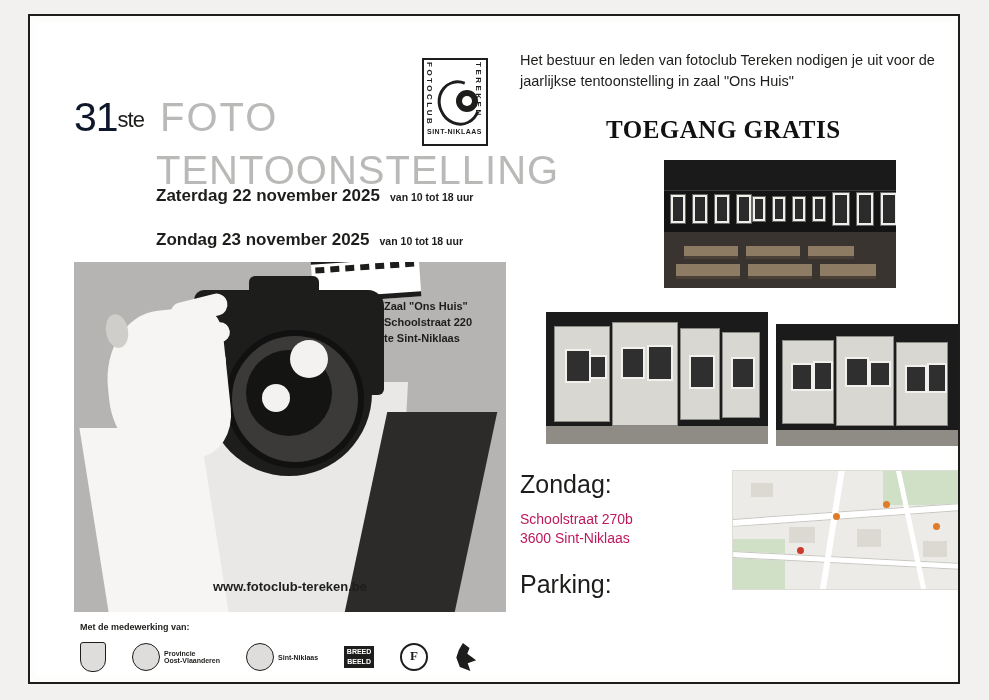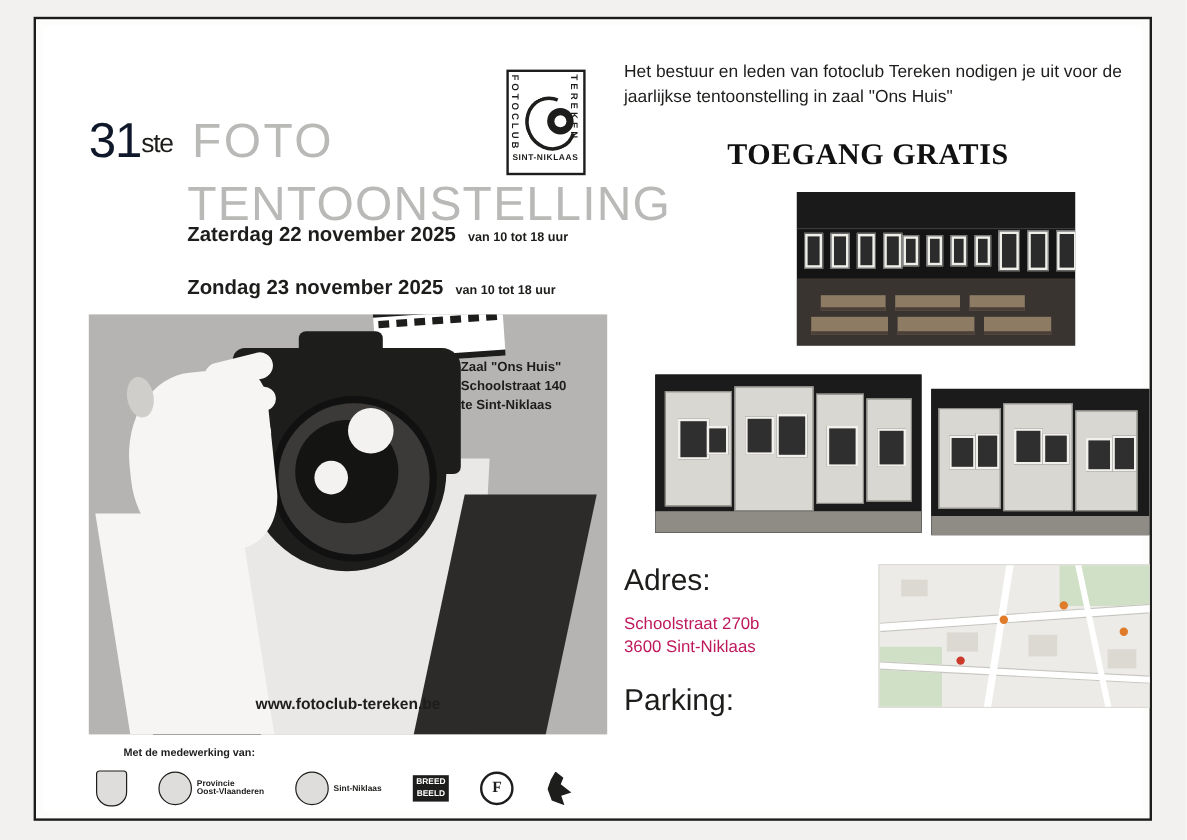--- a/index.html
+++ b/index.html
@@ -352,21 +352,20 @@
   }
 
   
   .sponsors-title {
     position: absolute;
     left: 44px;
     top: 600px;
     font-size: 9px;
     font-weight: bold;
     color: #1d1d1b;
-    margin-left: 23px;
   }
   .sponsor-row {
     position: absolute;
     left: 44px;
     top: 614px;
     width: 420px;
     height: 42px;
     display: flex;
     align-items: center;
     gap: 26px;
@@ -631,21 +630,21 @@
           <div class="art-hand"></div>
           <div class="art-nail"></div>
           <div class="art-finger f1"></div>
           <div class="art-finger f2"></div>
           <div class="art-finger f3"></div>
           <div class="art-url">www.fotoclub-tereken.be</div>
         </div>
 
         <div class="venue">
           <div>Zaal "Ons Huis"</div>
-          <div>Schoolstraat 140</div>
+          <div>Schoolstraat 220</div>
           <div>te Sint-Niklaas</div>
         </div>
 
         <div class="sponsors-title">Met de medewerking van:</div>
         <div class="sponsor-row">
           <div class="sponsor">
             <span class="shield"></span>
           </div>
           <div class="sponsor">
             <span class="circ"></span>
@@ -758,21 +757,21 @@
             <span class="pic" style="left:8px; top:20px; width:20px; height:26px;"></span>
             <span class="pic" style="left:32px; top:24px; width:18px; height:22px;"></span>
           </div>
           <div class="panel" style="left:120px; top:18px; width:52px; height:84px;">
             <span class="pic" style="left:8px; top:22px; width:18px; height:24px;"></span>
             <span class="pic" style="left:30px; top:20px; width:16px; height:26px;"></span>
           </div>
           <div class="floor" style="height:16px; background:#8f8c86;"></div>
         </div>
 
-        <div class="adres-head">Adres:</div>
+        <div class="adres-head">Zondag:</div>
         <div class="adres-body">
           <div>Schoolstraat 270b</div>
           <div>3600 Sint-Niklaas</div>
         </div>
         <div class="parking-head">Parking:</div>
 
         <div id="map-thumb">
           <div class="green" style="left:0; top:68px; width:52px; height:50px;"></div>
           <div class="green" style="left:150px; top:0; width:76px; height:34px;"></div>
           <div class="road" style="left:0; top:40px; width:226px; height:6px; transform:rotate(-4deg);"></div>

